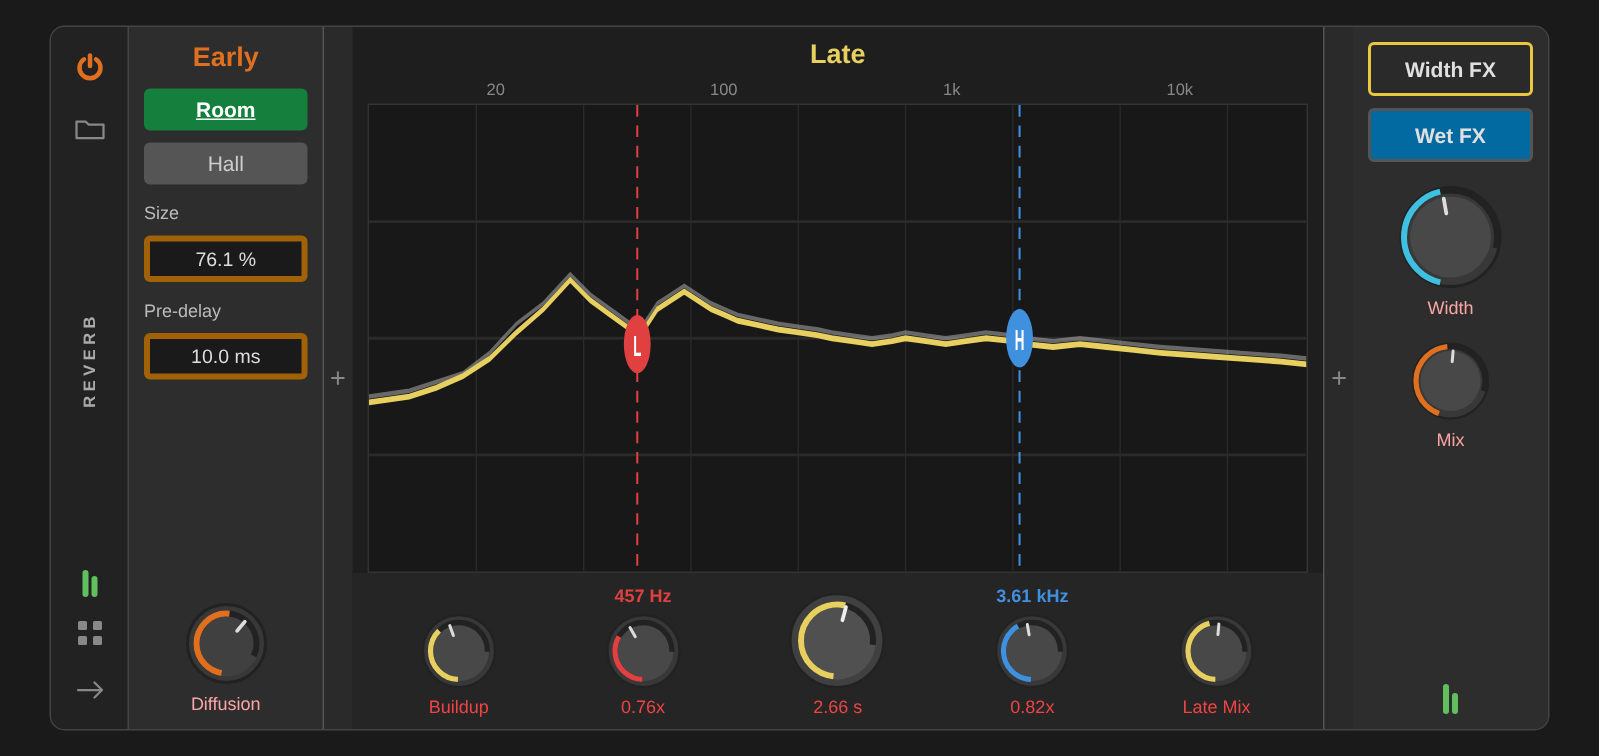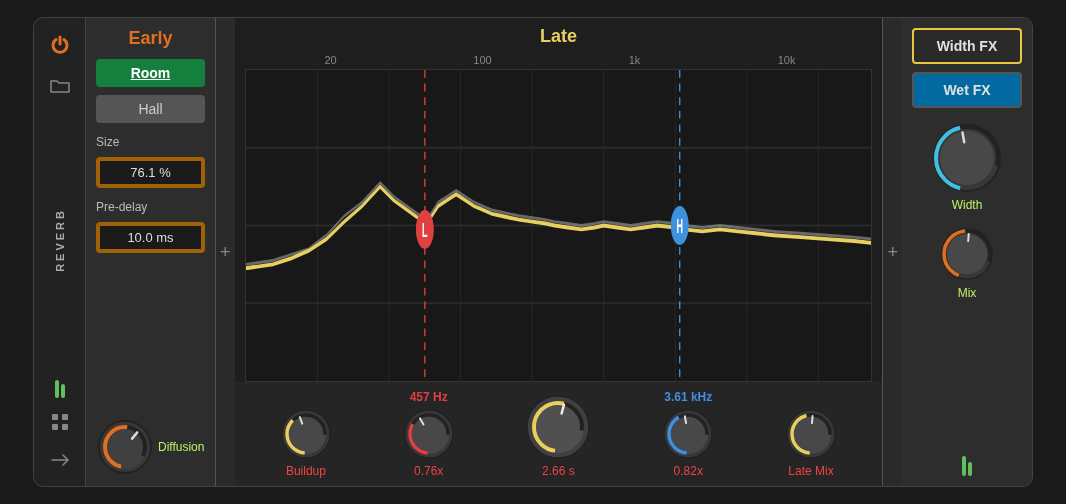--- a/index.html
+++ b/index.html
@@ -118,27 +118,27 @@
       color: #ddd;
       font-size: 13px;
       text-align: center;
       padding: 4px 0;
       width: 100%;
     }
 
     
     .knob-section {
       display: flex;
-      flex-direction: row;
+      flex-direction: column;
       align-items: center;
       margin-top: auto;
       gap: 4px;
     }
     .knob-label {
-      color: #bef264;
+      color: #fca5a5;
       font-size: 12px;
     }
 
     
     .main-display {
       flex: 1;
       background: #1e1e1e;
       display: flex;
       flex-direction: column;
       border-right: 1px solid #555;

